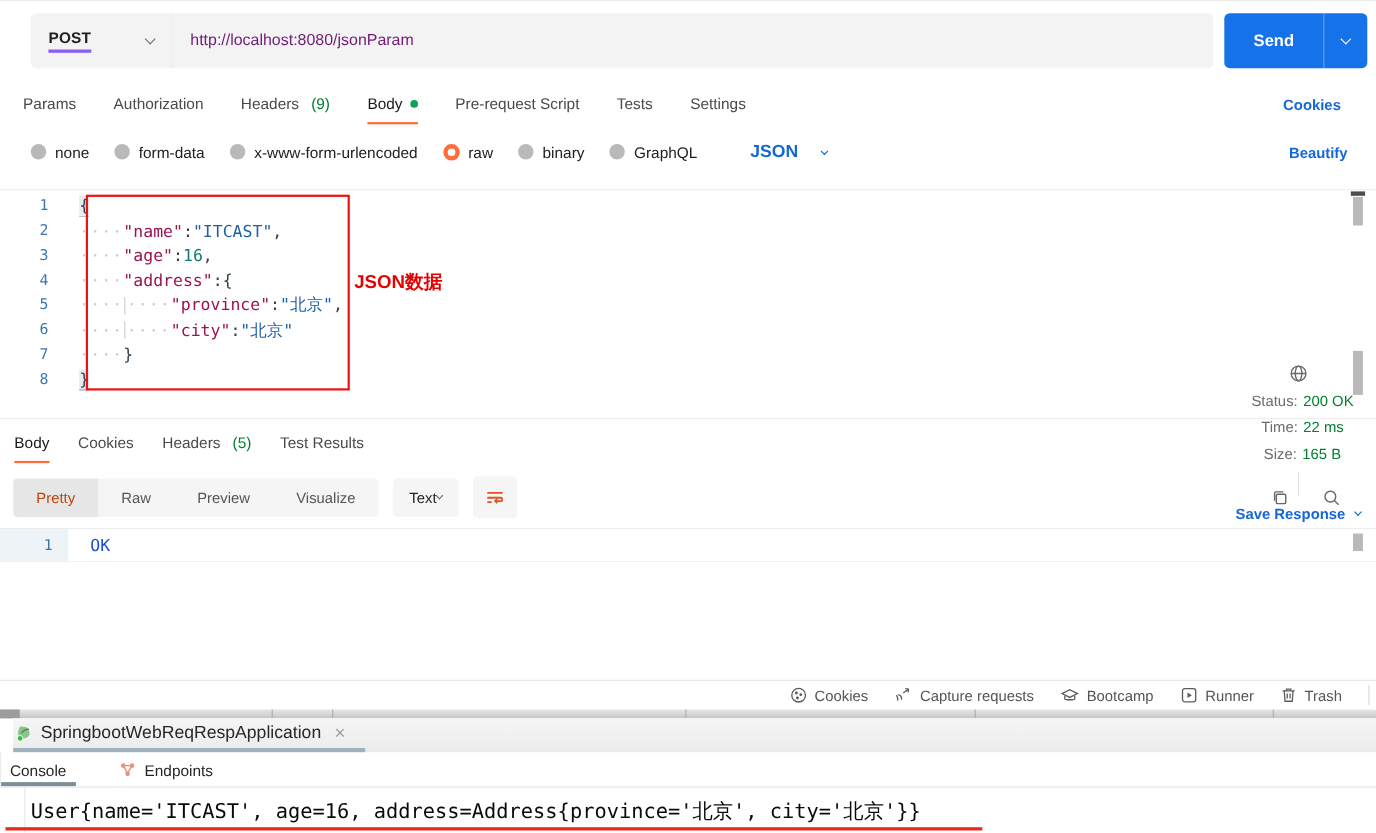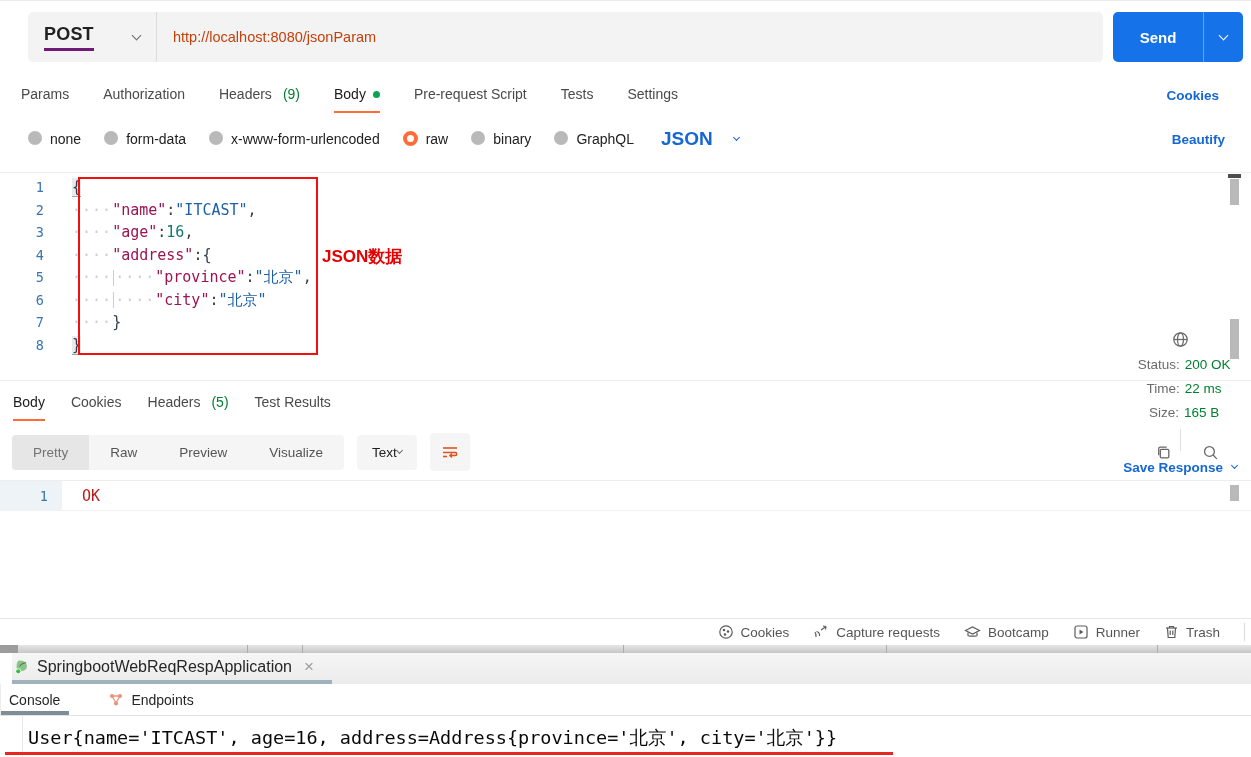--- a/index.html
+++ b/index.html
@@ -5,23 +5,23 @@
   * { margin:0; padding:0; box-sizing:border-box; }
   body { background:#fff; }
   .app { position:relative; width:1251px; height:757px; background:#fff; overflow:hidden;
          font-family:"Liberation Sans", sans-serif; color:#212121; }
   .hairline { position:absolute; left:0; right:0; height:1px; background:#ececec; }
 
   
   .url-row { position:absolute; top:12px; left:28px; right:8px; height:50px; display:flex; }
   .method-box { width:129px; background:#f3f3f3; border-radius:5px 0 0 5px; border-right:1px solid #dcdcdc;
                 display:flex; align-items:center; justify-content:space-between; padding:0 16px 0 16px; cursor:pointer; }
-  .method-label { font-size:18px; font-weight:bold; letter-spacing:.2px; border-bottom:3px solid #701a75; padding-bottom:3px;text-align:right; }
+  .method-label { font-size:14px; font-weight:bold; letter-spacing:.2px; border-bottom:3px solid #8b5cf6; padding-bottom:3px;text-align:right; }
   .url-field { flex:1; background:#f3f3f3; border-radius:0 5px 5px 0; display:flex; align-items:center; padding-left:16px; }
-  .url-input { border:none; background:transparent; outline:none; font-size:14.5px; color:#c2410c; width:100%;
+  .url-input { border:none; background:transparent; outline:none; font-size:14.5px; color:#701a75; width:100%;
                font-family:"Liberation Sans",sans-serif; }
   .send-btn { width:130px; margin-left:10px; background:#1672e8; border-radius:5px; display:flex; color:#fff; cursor:pointer; }
   .send-main { flex:1; display:flex; align-items:center; justify-content:center; font-size:15px; font-weight:bold; }
   .send-caret { width:40px; display:flex; align-items:center; justify-content:center; border-left:1px solid rgba(255,255,255,.35); }
   .chev { display:inline-block; width:7px; height:7px; border-right:1.6px solid; border-bottom:1.6px solid;
           transform:rotate(45deg); margin-top:-4px; }
   .chev.sm { width:5px; height:5px; }
 
   
   .req-tabs { position:absolute; top:80px; left:21px; right:32px; height:30px; display:flex; align-items:center;
@@ -32,22 +32,22 @@
   .badge-green { color:#007f31; margin-left:4px; }
   .green-dot { width:7px; height:7px; border-radius:50%; background:#0ca454; display:inline-block; }
   .link-blue { margin-left:auto; color:#1567d3; font-size:13.5px; font-weight:bold; cursor:pointer; }
 
   
   .mode-row { position:absolute; top:126px; left:28px; right:26px; height:26px; display:flex; align-items:center;
               gap:23px; font-size:14px; color:#212121; }
   .mode { display:flex; gap:8px; cursor:pointer; }
   .radio { width:14px; height:14px; border-radius:50%; background:#b9b9b9; }
   .radio.sel { background:#fff; border:4.5px solid #ff6c37; width:15px; height:15px; }
-  .fmt-select { display:flex; align-items:center; gap:21px; color:#1567d3; font-weight:bold; font-size:19px;
-                margin-left:4px; cursor:pointer; }
+  .fmt-select { display:flex; align-items:center; gap:21px; color:#1567d3; font-weight:bold; font-size:16px;
+                margin-left:25px; cursor:pointer; }
   .beautify { margin-left:auto; color:#1567d3; font-weight:bold; font-size:13.5px; cursor:pointer; }
 
   
   .editor { position:absolute; top:172px; left:0; right:0; height:203px; border-top:1px solid #ededed;
             font-family:"DejaVu Sans Mono", monospace; font-size:15px; padding-top:3px; }
   .cl { display:flex; height:22.5px; line-height:22.5px; }
   .ln { width:62px; text-align:right; padding-right:18px; color:#3a76ad; font-size:13.5px; }
   .ct { padding-left:10px; white-space:pre; }
   .ws { color:#c8ced6; letter-spacing:1px; }
   .ig { display:inline-block; width:1px; height:16px; background:#c9ced4; vertical-align:middle; margin:0 1px; }
@@ -64,33 +64,33 @@
                gap:26px; font-size:14px; color:#4a4a4a; }
   .status-cluster { margin-left:auto; display:flex; align-items:center; gap:9px; font-size:13.5px; color:#6b6b6b;flex-direction:column; }
   .status-pair { display:flex; gap:5px; margin-left:8px; }
   .green-val { color:#007f31; }
   .v-div { width:1px; height:22px; background:#e0e0e0; margin:0 12px; }
   .save-resp { color:#1567d3; font-weight:bold; display:flex; align-items:center; gap:9px; cursor:pointer; font-size:13.5px; }
 
   .view-row { position:absolute; top:433px; left:12px; right:14px; height:38px; display:flex; align-items:center; }
   .seg { display:flex; background:#f5f5f5; border-radius:4px; overflow:hidden; font-size:13.5px; color:#555; }
   .seg-item { padding:10px 21px; cursor:pointer; }
-  .seg-item.active { background:#e6e6e6; color:#737373; }
+  .seg-item.active { background:#e6e6e6; color:#c2410c; }
   .text-select { margin-left:13px; background:#f5f5f5; border-radius:4px; padding:10px 15px; display:flex;
                  align-items:center; font-size:13.5px; color:#212121; cursor:pointer; }
   .wrap-btn { margin-left:13px; background:#f5f5f5; border-radius:4px; width:40px; height:38px; display:flex;
               align-items:center; justify-content:center; cursor:pointer; }
   .resp-icons { margin-left:auto; display:flex; align-items:center; gap:30px; padding-right:18px; }
   .icon-btn { cursor:pointer; display:flex; }
 
   .resp-editor { position:absolute; top:480px; left:0; right:0; height:32px; border-top:1px solid #ededed;
                  font-family:"DejaVu Sans Mono", monospace; font-size:15px; }
   .resp-line { display:flex; height:30px; line-height:30px; border-bottom:1px solid #f1f1f1; }
   .resp-ln { width:62px; text-align:right; padding-right:14px; color:#3a76ad; font-size:13.5px; background:#eef3f8; }
-  .resp-txt { padding-left:20px; color:#b91c1c; }
+  .resp-txt { padding-left:20px; color:#1d4ed8; }
 
   
   .pm-footer { position:absolute; top:618px; left:0; width:1251px; height:27px; border-top:1px solid #e6e6e6;
                display:flex; align-items:center; justify-content:flex-end; gap:24px; font-size:13.5px; color:#555;
                padding-right:6px; }
   .foot-item { display:flex; align-items:center; gap:7px; cursor:pointer; }
   .foot-div { width:1px; height:18px; background:#d9d9d9; }
 
   
   .win-sep { position:absolute; top:645px; left:0; width:1251px; height:8px;

